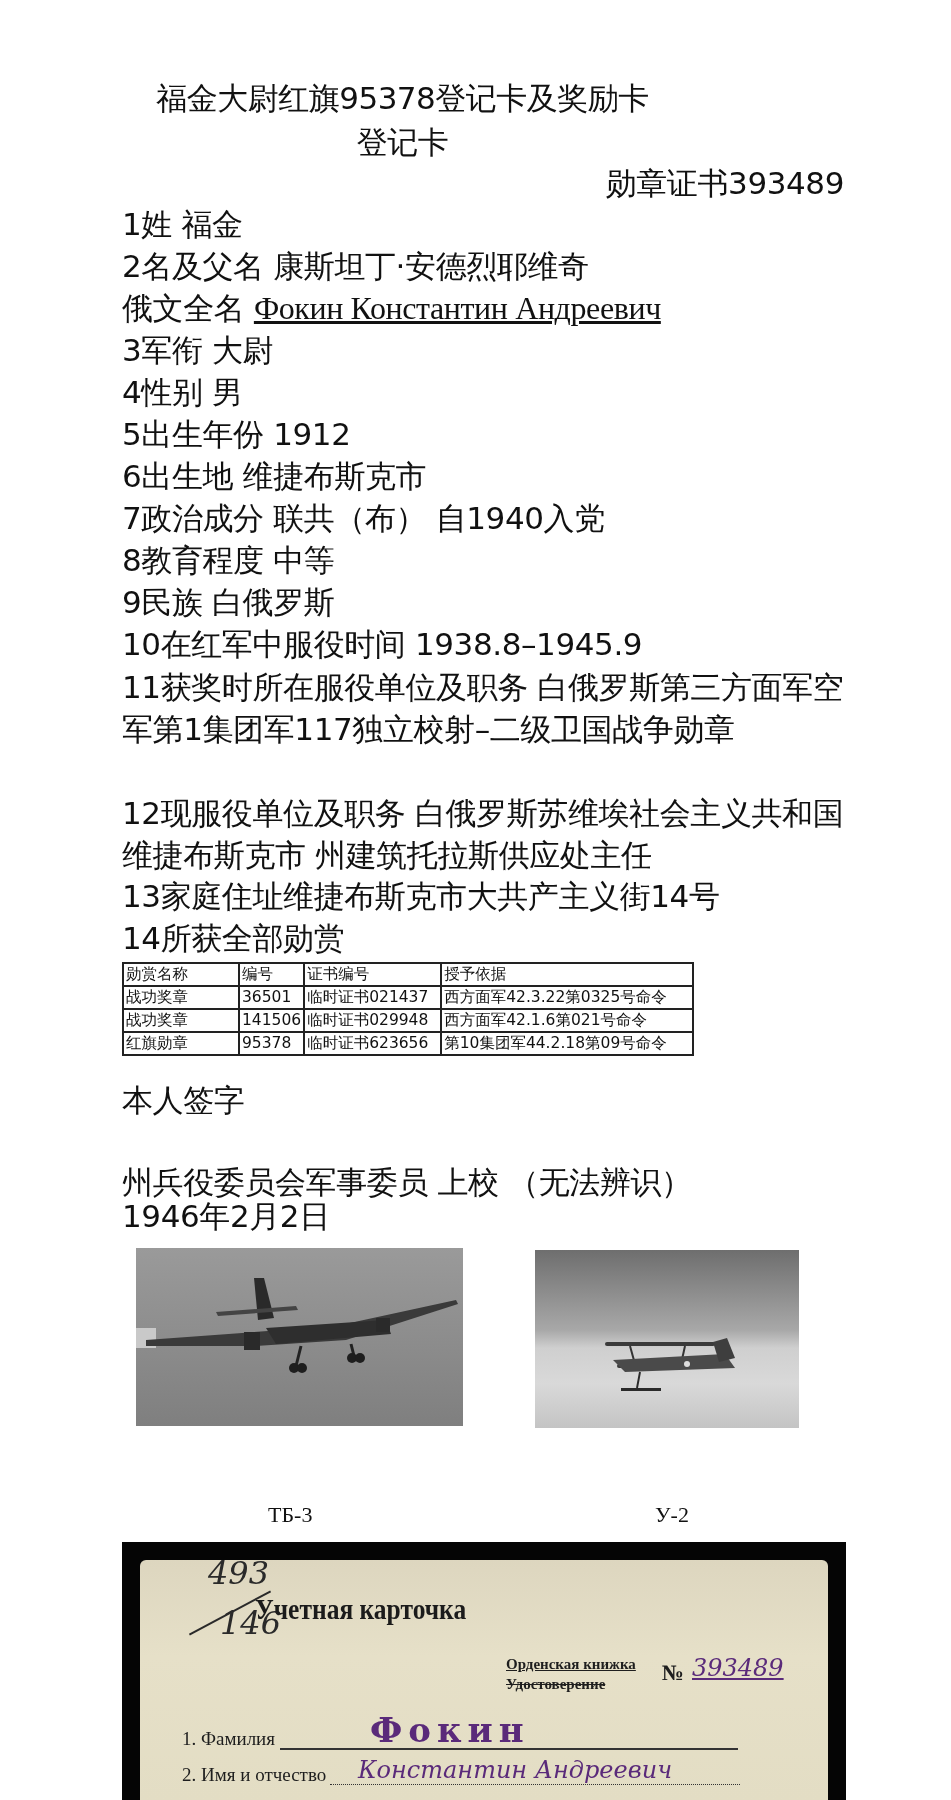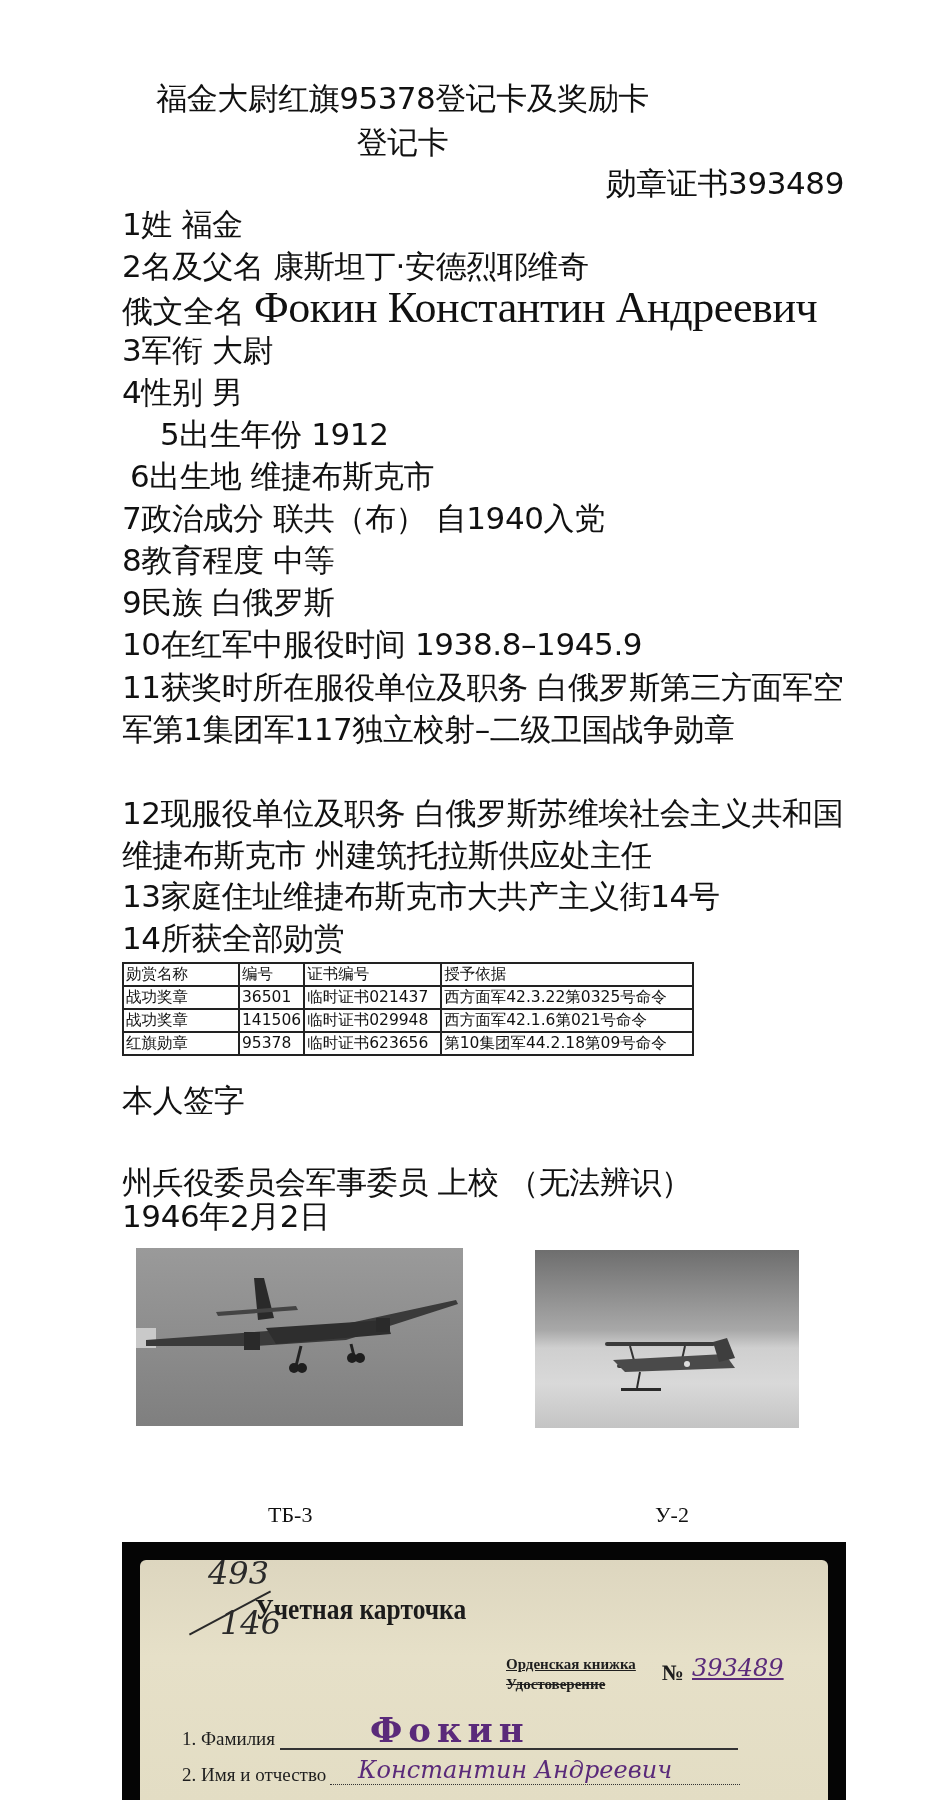--- a/index.html
+++ b/index.html
@@ -1,21 +1,21 @@
 <!DOCTYPE html>
 <html><head>
 <meta charset="utf-8">
 <style>
   html, body { margin: 0; padding: 0; background: #ffffff; }
   body { width: 951px; height: 1800px; position: relative; overflow: hidden;
          font-family: "DejaVu Sans", "Liberation Sans", sans-serif; color: #111; }
   .abs { position: absolute; white-space: nowrap; }
   .title { font-size: 31px; left: 0; width: 805px; text-align: center; letter-spacing: -0.5px; }
   .line { font-size: 31px; left: 122px; letter-spacing: -0.4px; line-height: 40px; }
-  .serif { font-family: "Liberation Serif", "DejaVu Serif", serif; font-size: 44px; }
+  .serif { font-family: "Liberation Serif", "DejaVu Serif", serif; font-size: 32px; text-decoration: underline; }
   .wrap { white-space: normal; width: 730px; }
   table.awards { position: absolute; left: 122px; top: 962px; border-collapse: collapse;
                  font-size: 15.5px; line-height: 21px; }
   table.awards td { border: 2px solid #222; padding: 0 2px; vertical-align: top; white-space: nowrap; }
   table.awards td.c0 { width: 110px; }
   table.awards td.c1 { width: 54px; }
   table.awards td.c2 { width: 131px; }
   table.awards td.c3 { width: 246px; white-space: normal; }
   .photo { position: absolute; background: #8a8a8a; overflow: hidden; }
   .caption { font-family: "Liberation Serif", "DejaVu Serif", serif; font-size: 22px; }
@@ -49,25 +49,25 @@
   <span class="serif">Фокин Константин Андреевич</span>
 </div>
 <div class="abs line" style="top:330px;">
   <span>3军衔</span>
   <span>大尉</span>
 </div>
 <div class="abs line" style="top:372px;">
   <span>4性别</span>
   <span>男</span>
 </div>
-<div class="abs line" style="top:414px;margin-left:38px;">
+<div class="abs line" style="top:414px;">
   <span>5出生年份</span>
   <span>1912</span>
 </div>
-<div class="abs line" style="top:456px;margin-left:8px;">
+<div class="abs line" style="top:456px;">
   <span>6出生地</span>
   <span>维捷布斯克市</span>
 </div>
 <div class="abs line" style="top:498px;">
   <span>7政治成分</span>
   <span>联共（布） 自1940入党</span>
 </div>
 <div class="abs line" style="top:540px;">
   <span>8教育程度</span>
   <span>中等</span>

